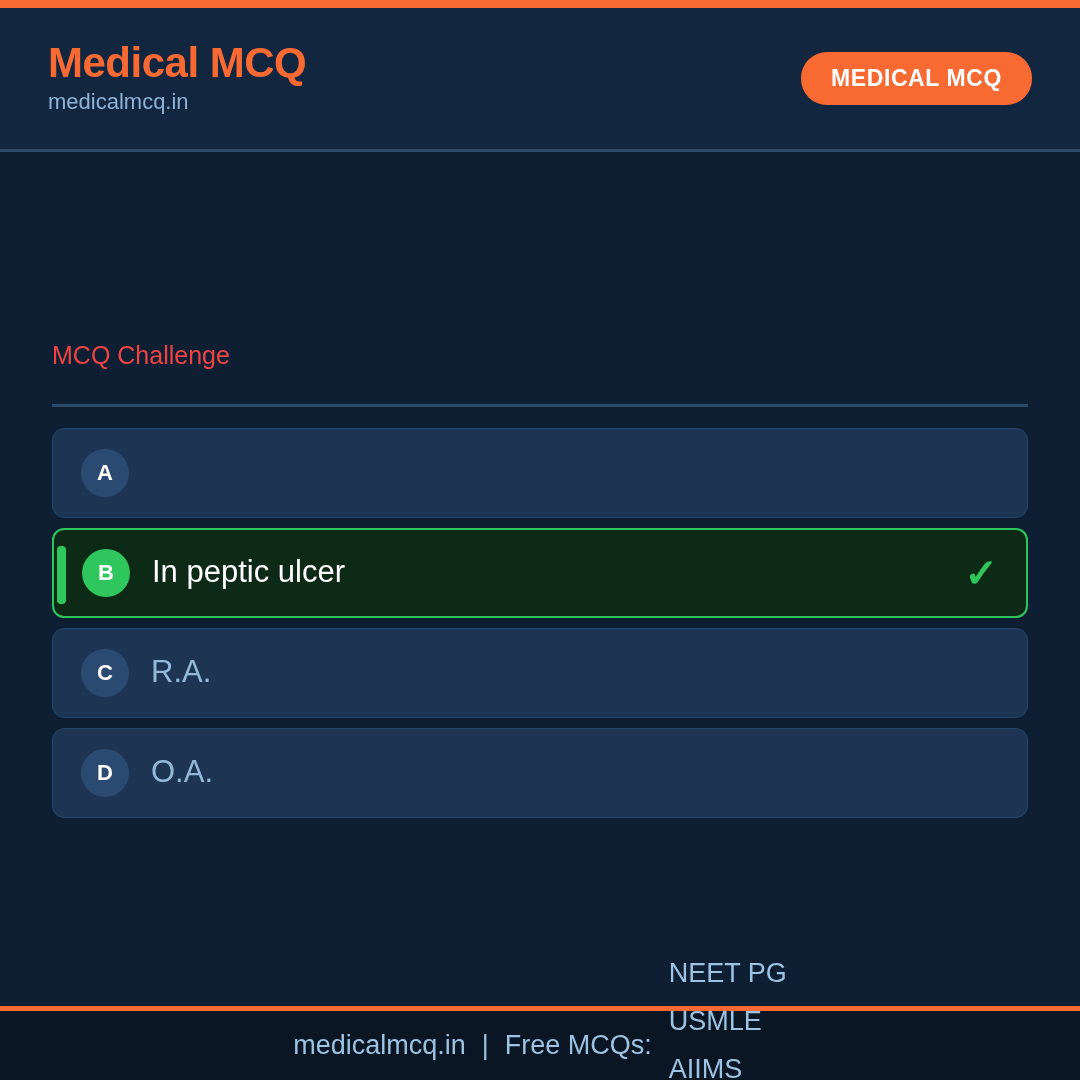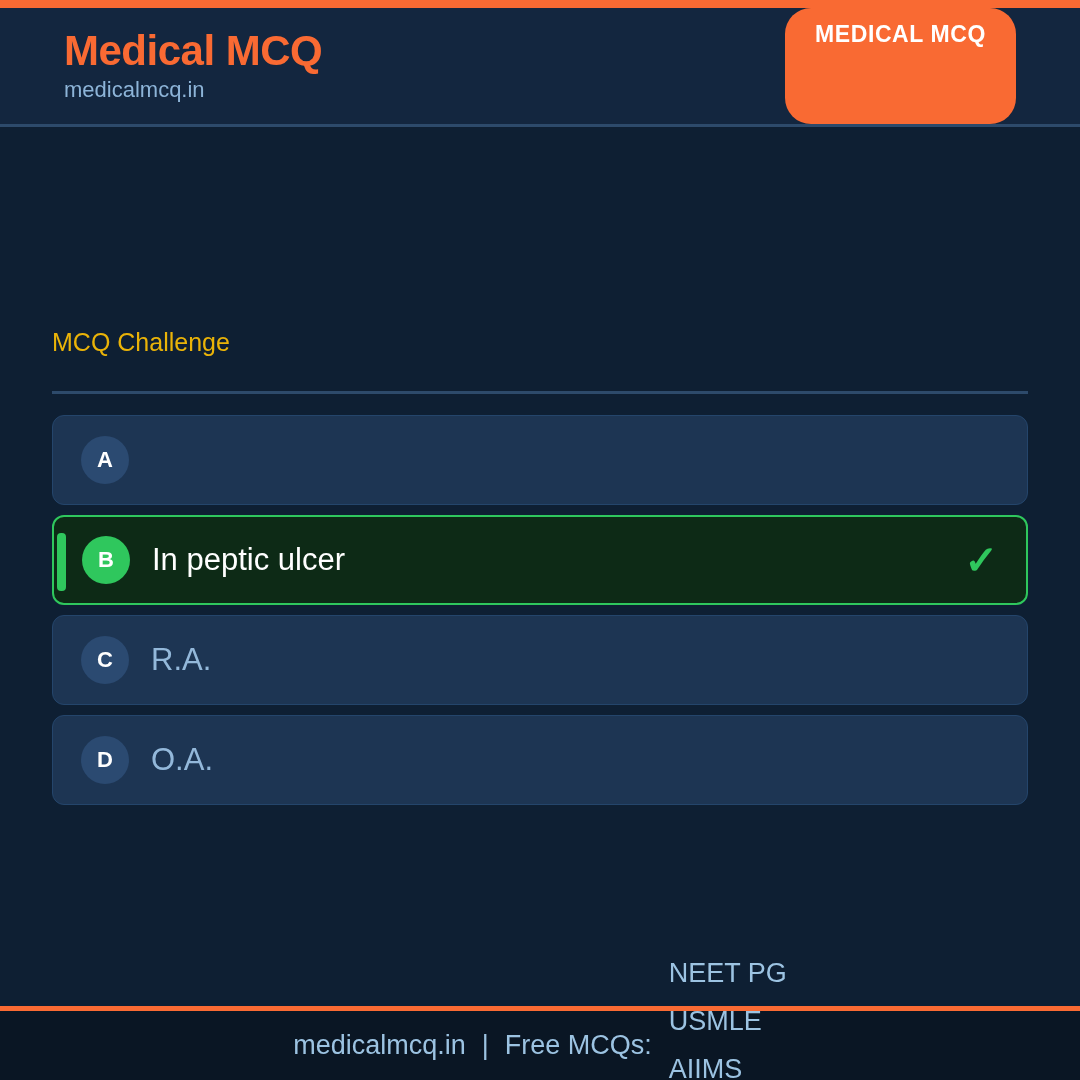--- a/index.html
+++ b/index.html
@@ -22,26 +22,27 @@
   
   .top-accent {
     height:8px;
     background:#f96a33;
     flex:0 0 auto;
   }
 
   
   .header {
     flex:0 0 auto;
-    height:119px;
+    height:144px;
     background:#13263f;
     border-bottom:3px solid #2d4a6b;
     display:flex;
+    align-items:center;
     justify-content:space-between;
-    padding:0 64px;
+    padding:0 48px;
   }
   .brand { display:flex; flex-direction:column; justify-content:center; }
   .brand-title {
     font-size:42px;
     font-weight:bold;
     color:#f96a33;
     line-height:1.06;
     letter-spacing:-0.5px;
   }
   .brand-sub {
@@ -66,21 +67,21 @@
     flex:1 1 auto;
     position:relative;
     display:flex;
     flex-direction:column;
     justify-content:center;
     padding:0 52px;
   }
 
   .eyebrow {
     font-size:25px;
-    color:#eab308;
+    color:#ef4444;
     margin-bottom:8px;
   }
   .question {
     font-size:46px;
     font-weight:bold;
     color:#ffffff;
     line-height:1.15;
     letter-spacing:-0.5px;
   }
   .q-divider {

